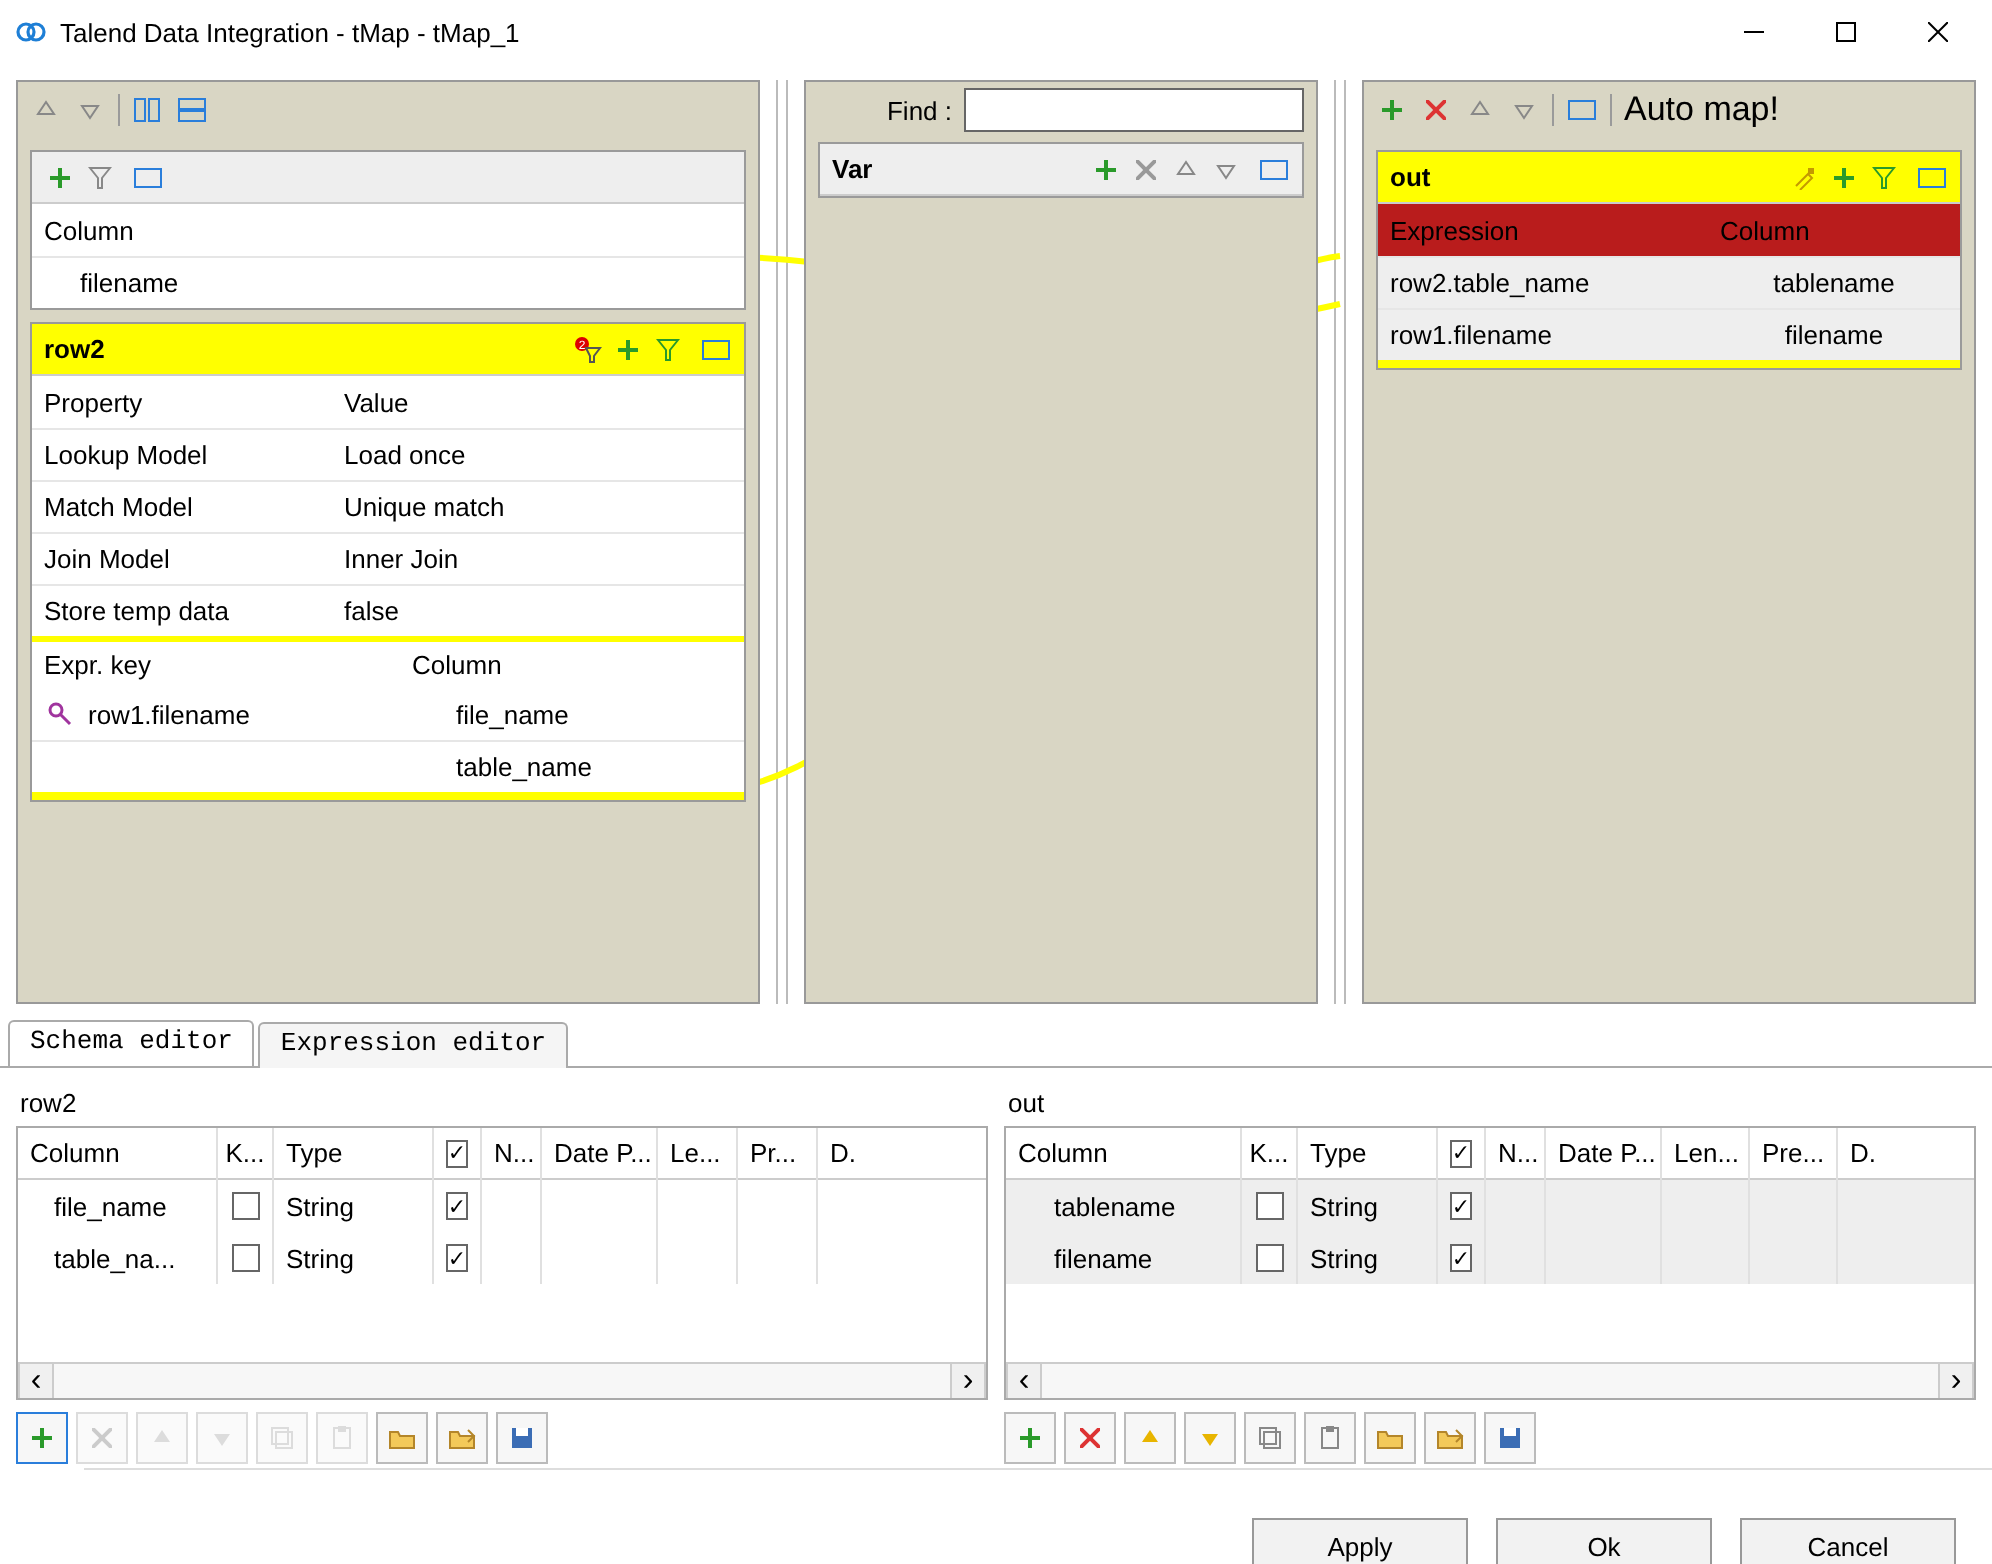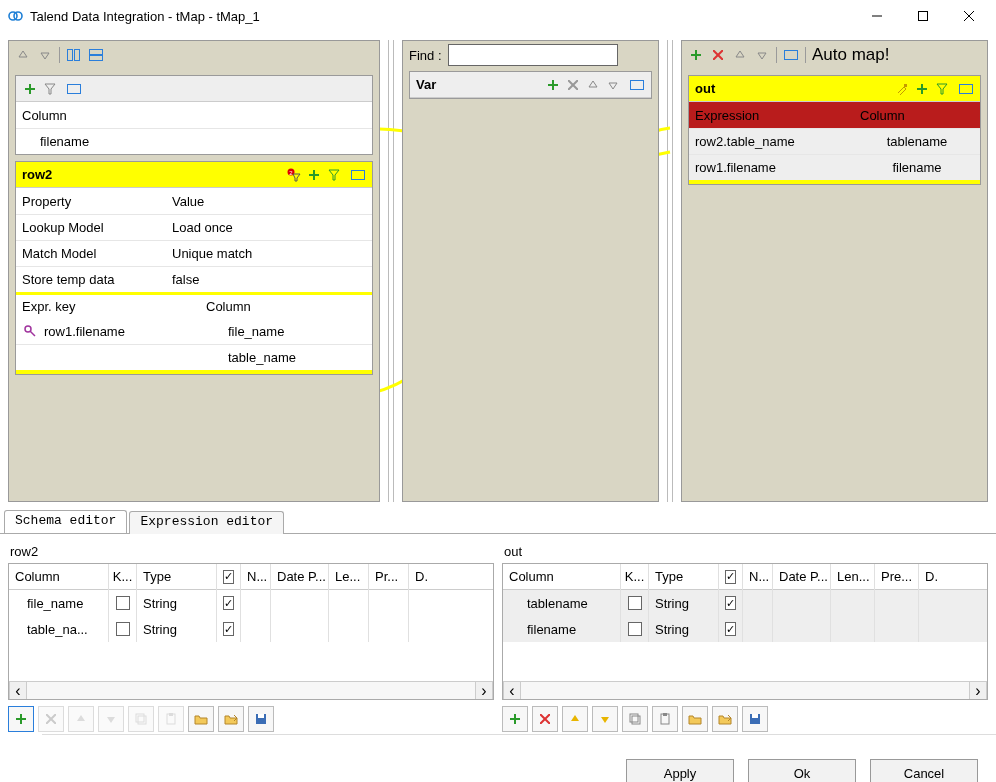--- a/index.html
+++ b/index.html
@@ -70,21 +70,21 @@
   .hscroll { height:18px; display:flex; border-top:1px solid #ccc; background:#f7f7f7; }
   .hscroll .arrow { width:18px; display:flex; align-items:center; justify-content:center; border-left:1px solid #ccc; border-right:1px solid #ccc; background:#f0f0f0; }
   .hscroll .track { flex:1; }
   .b-toolbar { display:flex; gap:4px; margin-top:6px; }
   .b-btn { width:26px; height:26px; border:1px solid #bbb; background:#f7f7f7; display:flex; align-items:center; justify-content:center; }
   .b-btn.disabled { opacity:0.5; }
   .b-btn.primary { border:1px solid #2a7edb; }
   .dlg-btns { display:flex; justify-content:flex-end; gap:14px; padding:24px 18px 8px 8px; border-top:1px solid #ddd;margin-left:42px; }
   .dlg-btn { width:108px; height:28px; border:1px solid #999; background:#f2f2f2; display:flex; align-items:center; justify-content:center; font-size:13px; }
   svg.connections { position:absolute; inset:0; pointer-events:none; }
-  .mid-toolbar { justify-content:flex-start; }
+  .mid-toolbar { justify-content:flex-end; }
 </style>
 </head>
 <body>
 
 <div class="titlebar">
   <span class="icon">
     <svg width="16" height="16" viewBox="0 0 16 16">
         <circle cx="5" cy="8" r="4" fill="none" stroke="#1e7fd6" stroke-width="1.6"></circle>
         <circle cx="10" cy="8" r="4" fill="none" stroke="#1e7fd6" stroke-width="1.6"></circle>
       </svg>
@@ -213,20 +213,24 @@
         </div>
         <div class="row">
             <div class="cell">Lookup Model</div>
             <div class="cell">Load once</div>
           </div>
         <div class="row">
             <div class="cell">Match Model</div>
             <div class="cell">Unique match</div>
           </div>
         <div class="row">
+            <div class="cell">Join Model</div>
+            <div class="cell">Inner Join</div>
+          </div>
+        <div class="row">
             <div class="cell">Store temp data</div>
             <div class="cell">false</div>
           </div>
       </div>
       <div class="row2cols-hdr">
         <div class="c1">Expr. key</div>
         <div class="c2">Column</div>
       </div>
       <div class="grid row2cols">
         <div class="row">

